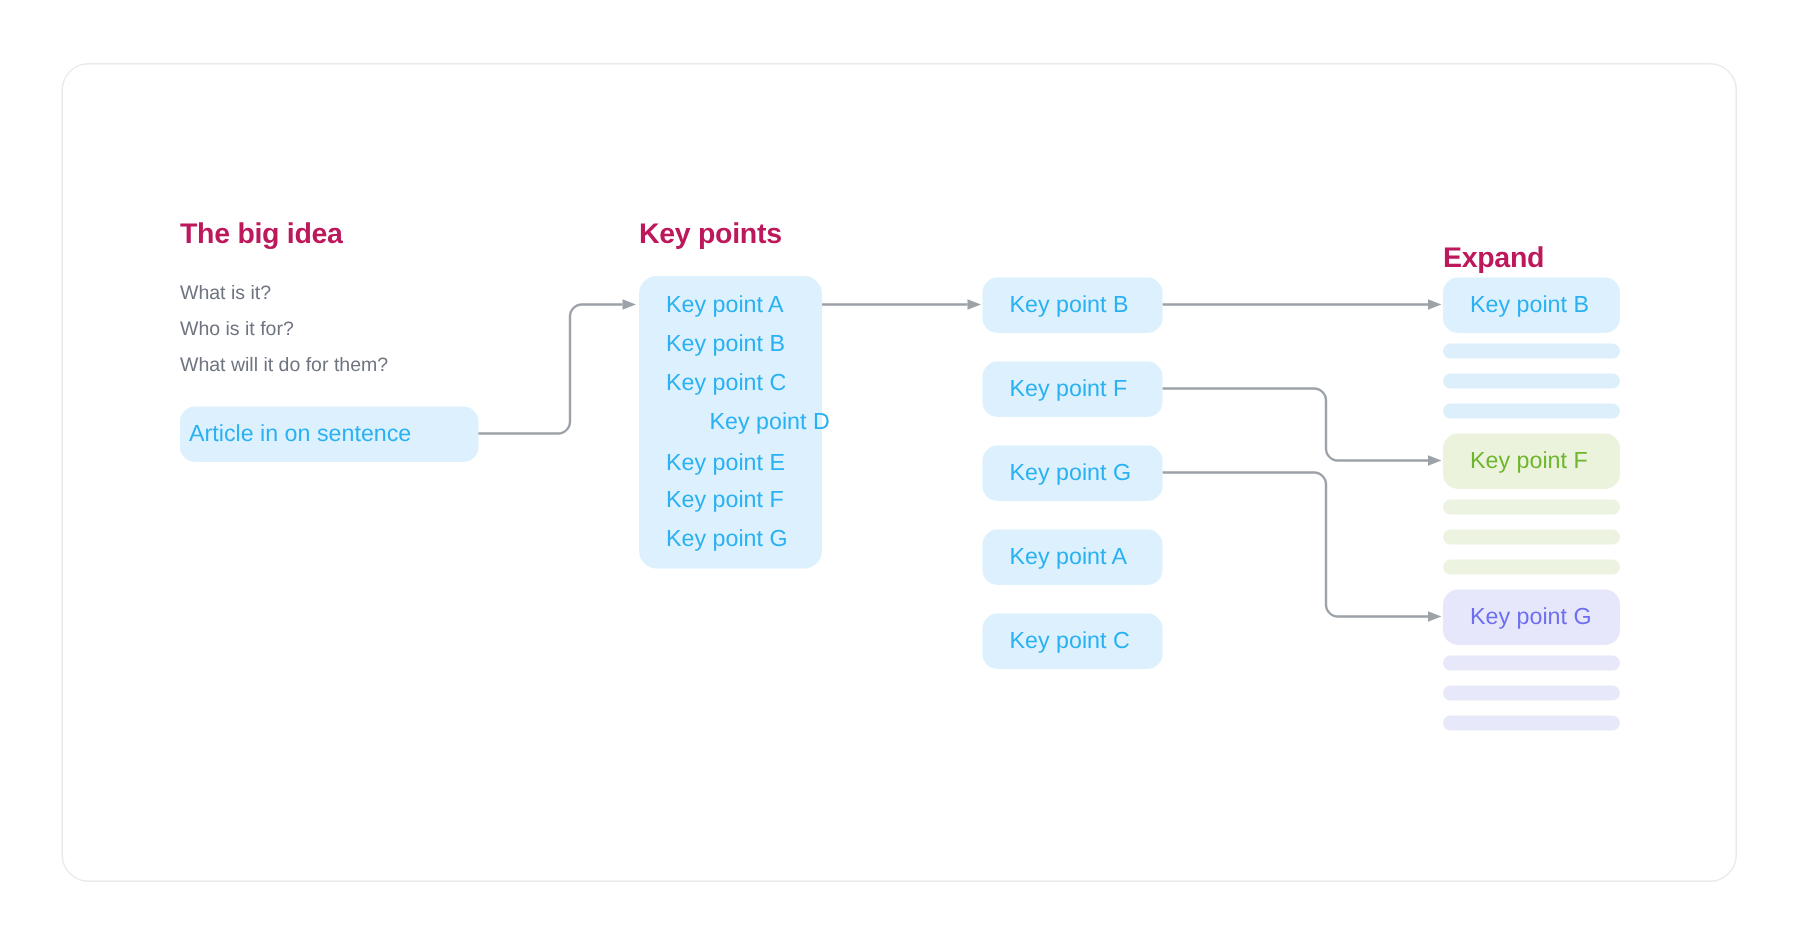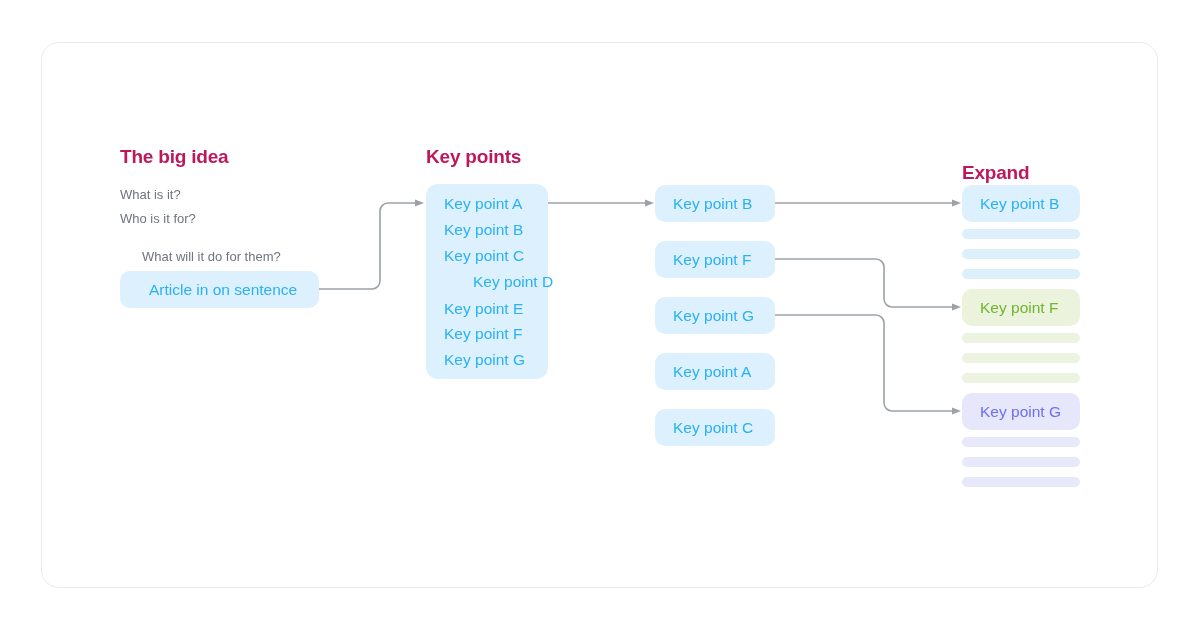--- a/index.html
+++ b/index.html
@@ -98,22 +98,22 @@
     <path d="M775,259 H876 a8,8 0 0 1 8,8 V299 a8,8 0 0 0 8,8 H952"></path>
     <polygon points="952,303.5 961,307 952,310.5"></polygon>
 
     <path d="M775,315 H876 a8,8 0 0 1 8,8 V403 a8,8 0 0 0 8,8 H952"></path>
     <polygon points="952,407.5 961,411 952,414.5"></polygon>
   </svg>
 
   <div class="col-title" style="left:120px; top:146px;">The big idea</div>
   <div class="question" style="left:120px; top:187px;">What is it?</div>
   <div class="question" style="left:120px; top:211px;text-align:right;">Who is it for?</div>
-  <div class="question" style="left:120px; top:249px;margin-left:22px;">What will it do for them?</div>
-  <div class="chip chip-blue" style="left:120px; top:271px; width:199px; height:37px; padding-left:29px;">Article in on sentence</div>
+  <div class="question" style="left:120px; top:235px;">What will it do for them?</div>
+  <div class="chip chip-blue" style="left:120px; top:271px; width:199px; height:37px; padding-left:6px;">Article in on sentence</div>
 
   <div class="col-title" style="left:426px; top:146px;text-align:right;">Key points</div>
   <div class="stack-card" style="left:426px; top:184px; width:122px; height:195px;">
     <div class="stack-item" style="left:18px; top:11px;">Key point A</div>
     <div class="stack-item" style="left:18px; top:37px;">Key point B</div>
     <div class="stack-item" style="left:18px; top:63px;">Key point C</div>
     <div class="stack-item" style="left:16px; top:89px;margin-left:31px;">Key point D</div>
     <div class="stack-item" style="left:18px; top:116px;">Key point E</div>
     <div class="stack-item" style="left:18px; top:141px;">Key point F</div>
     <div class="stack-item" style="left:18px; top:167px;">Key point G</div>

